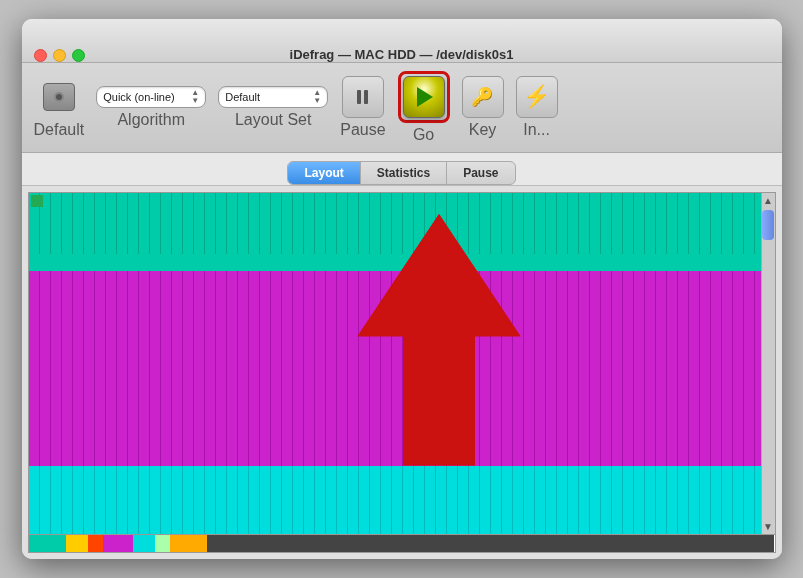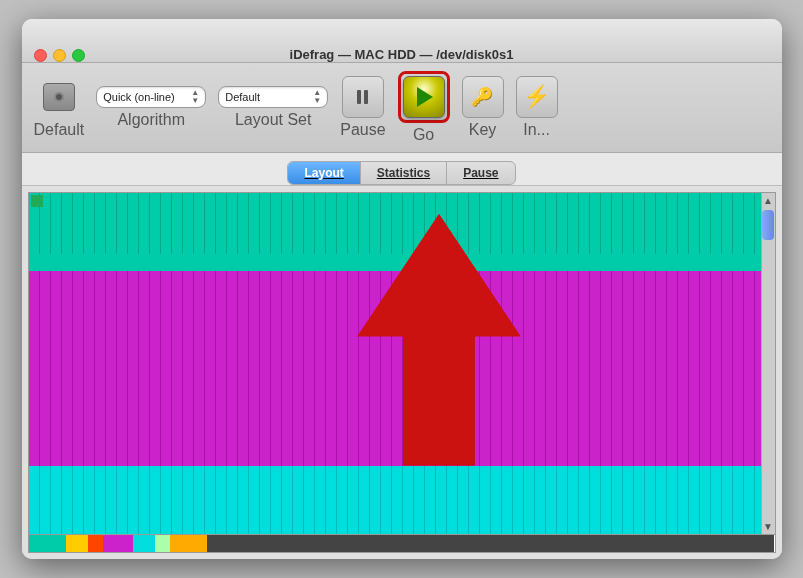--- a/index.html
+++ b/index.html
@@ -209,21 +209,20 @@
       justify-content: center;
       border-bottom: 1px solid #bbb;
     }
 
     .tab-group {
       display: flex;
       background: linear-gradient(to bottom, #e0e0e0, #d0d0d0);
       border: 1px solid #aaa;
       border-radius: 6px;
       overflow: hidden;
-      text-decoration: underline;
     }
 
     .tab {
       padding: 4px 16px;
       font-size: 12px;
       font-weight: bold;
       color: #333;
       cursor: pointer;
       border-right: 1px solid #aaa;
     }

